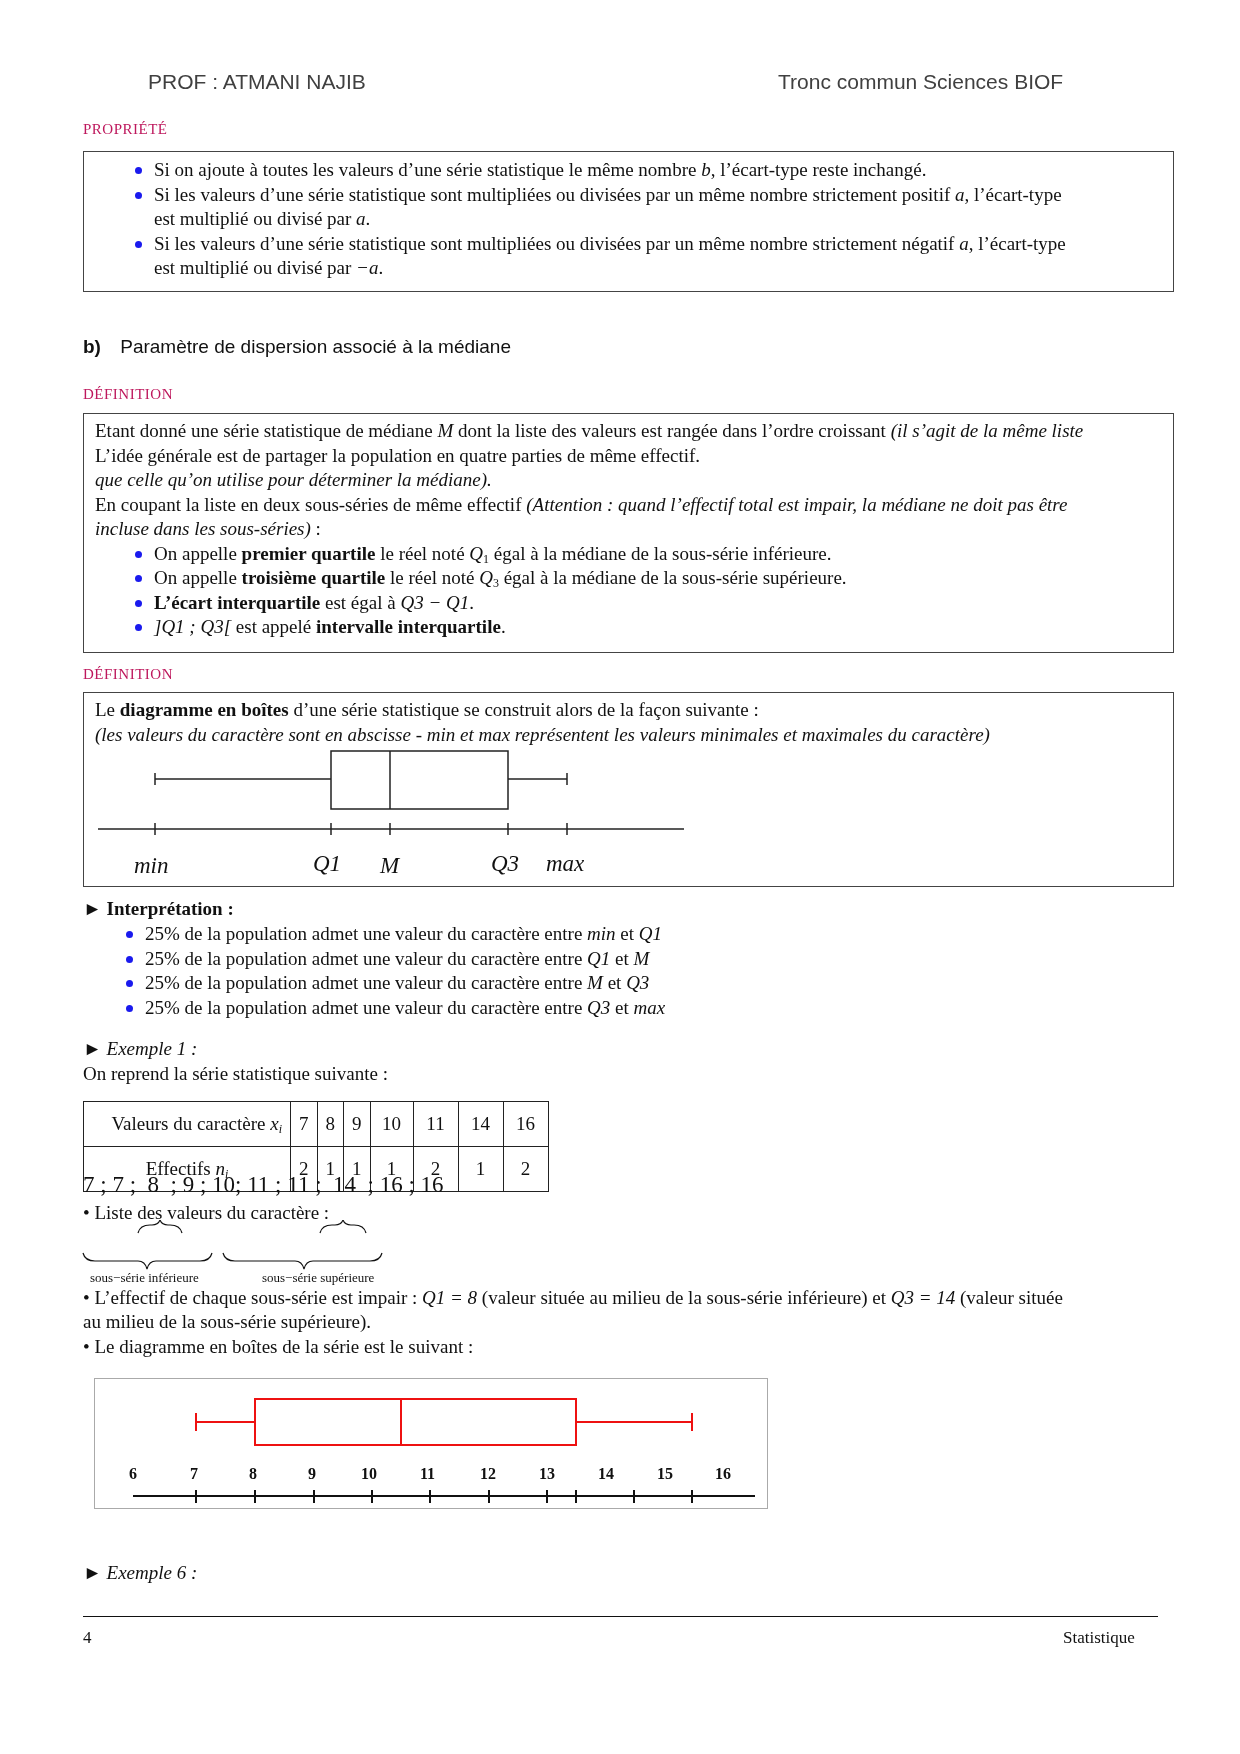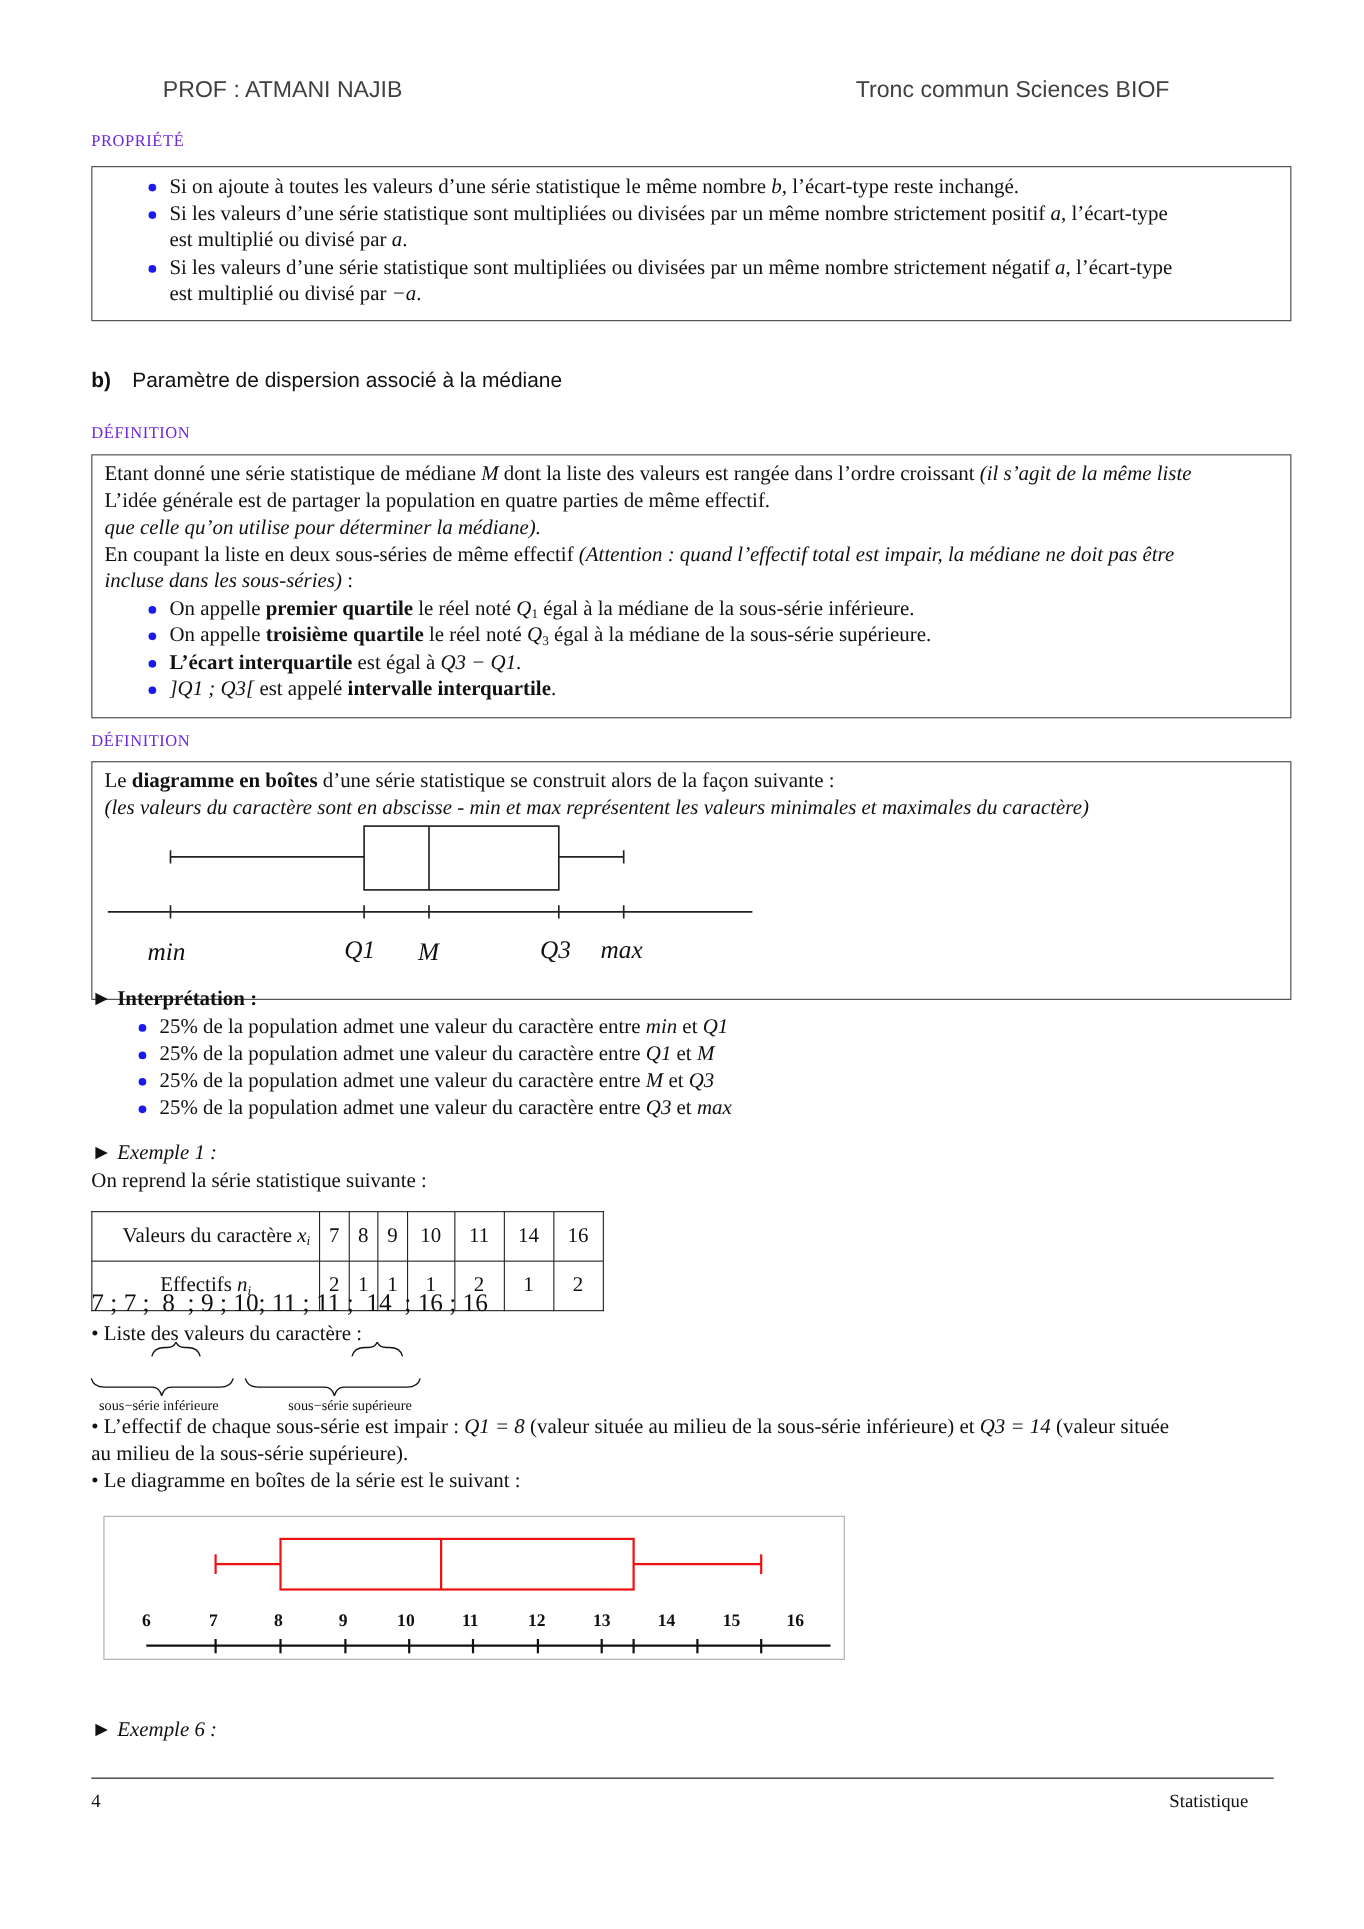--- a/index.html
+++ b/index.html
@@ -1,20 +1,20 @@
 <!DOCTYPE html>
 <html><head>
 <meta charset="utf-8">
 <style>
   html, body { margin: 0; padding: 0; background: #ffffff; }
   body { width: 1240px; height: 1754px; position: relative; overflow: hidden;
          font-family: "Liberation Serif", "DejaVu Serif", serif; color: #111; font-size: 19px; }
   .abs { position: absolute; }
   .hdr { font-family: "Liberation Sans", "DejaVu Sans", sans-serif; font-size: 21px; color: #404040; }
-  .label-cap { font-size: 15px; letter-spacing: 0.5px; color: #6d28d9; }
+  .label-cap { font-size: 15px; letter-spacing: 0.5px; color: #be185d; }
   .frame { position: absolute; border: 1.5px solid #444; box-sizing: border-box; }
   .line { line-height: 24.5px; white-space: nowrap; }
   ul.blt { list-style: none; margin: 0; padding: 0; }
   ul.blt li { position: relative; padding-left: 21px; line-height: 24.5px; }
   ul.blt li::before { content: ""; position: absolute; left: 2px; top: 9px; width: 7px; height: 7px;
                       border-radius: 50%; background: #1a1aee; }
   ul.blt li .cont { display: block; }
   i, .it { font-style: italic; }
   b { font-weight: bold; }
   sub { font-size: 12px; vertical-align: -3px; line-height: 0; }
@@ -62,21 +62,21 @@
     <ul class="blt" style="margin-left:38px;">
       <li><span>On appelle </span><b>premier quartile</b><span> le réel noté </span><i>Q</i><sub>1</sub><span> égal à la médiane de la sous-série inférieure.</span></li>
       <li><span>On appelle </span><b>troisième quartile</b><span> le réel noté </span><i>Q</i><sub>3</sub><span> égal à la médiane de la sous-série supérieure.</span></li>
       <li><b>L’écart interquartile</b><span> est égal à </span><i>Q3 − Q1</i><span>.</span></li>
       <li><i>]Q1 ; Q3[</i><span> est appelé </span><b>intervalle interquartile</b><span>.</span></li>
     </ul>
   </div>
 </div>
 
 <div class="abs label-cap" style="left:83px; top:666px;">DÉFINITION</div>
-<div class="frame" style="left:83px; top:692px; width:1091px; height:217px;">
+<div class="frame" style="left:83px; top:692px; width:1091px; height:195px;">
   <div style="position:absolute; left:11px; top:5px;">
     <div class="line"><span>Le </span><b>diagramme en boîtes</b><span> d’une série statistique se construit alors de la façon suivante :</span></div>
     <div class="line it">(les valeurs du caractère sont en abscisse - min et max représentent les valeurs minimales et maximales du caractère)</div>
   </div>
   <svg width="700" height="140" style="position:absolute; left:0; top:50px;">
     <g stroke="#222" stroke-width="1.5" fill="none">
       <line x1="71" y1="30" x2="71" y2="42"></line>
         <line x1="71" y1="36" x2="247" y2="36"></line>
       <rect x="247" y="8" width="177" height="58"></rect>
       <line x1="306" y1="8" x2="306" y2="66"></line>

